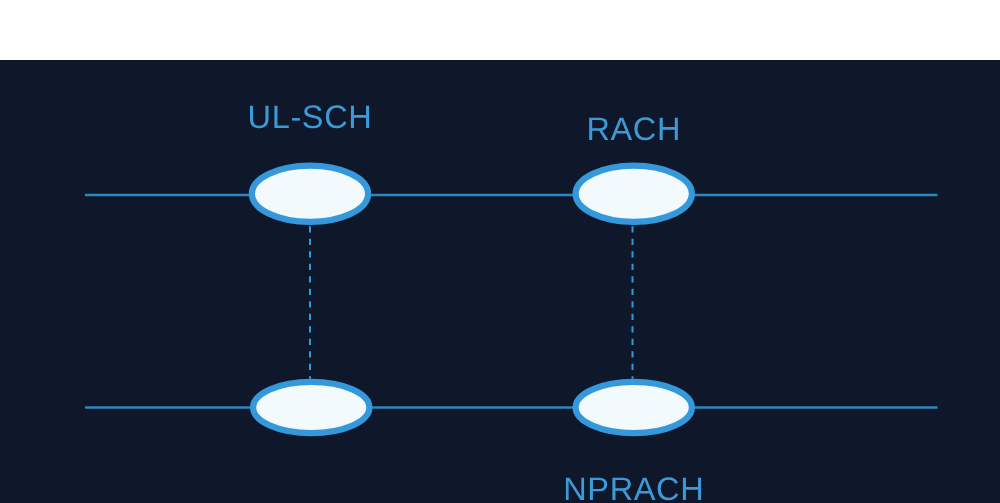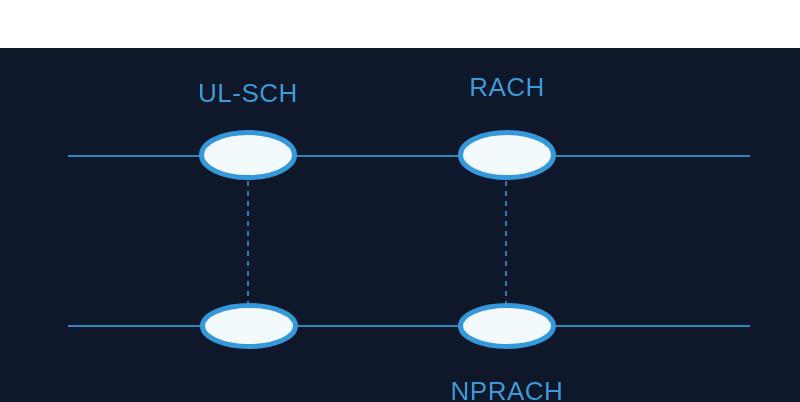--- a/index.html
+++ b/index.html
@@ -32,21 +32,21 @@
     text-align: center;
     font-family: "Liberation Sans", sans-serif;
     font-size: 26px;
     font-weight: 400;
     letter-spacing: 0.5px;
     color: #3C9AD8;
     white-space: nowrap;
     user-select: none;
   }
   .label-ul-sch  { left: 148px; top: 30px;  width: 200px; }
-  .label-rach    { left: 407px; top: 24px;  width: 200px; }
+  .label-rach    { left: 407px; top: 40px;  width: 200px; }
   .label-npusch  { left: 149px; top: 328px; width: 200px; }
   .label-nprach  { left: 407px; top: 328px; width: 200px; }
 </style>
 </head>
 <body>
 
 <div id="canvas">
 
   <svg id="diagram-svg" viewBox="0 0 800 402" xmlns="http://www.w3.org/2000/svg">
 

